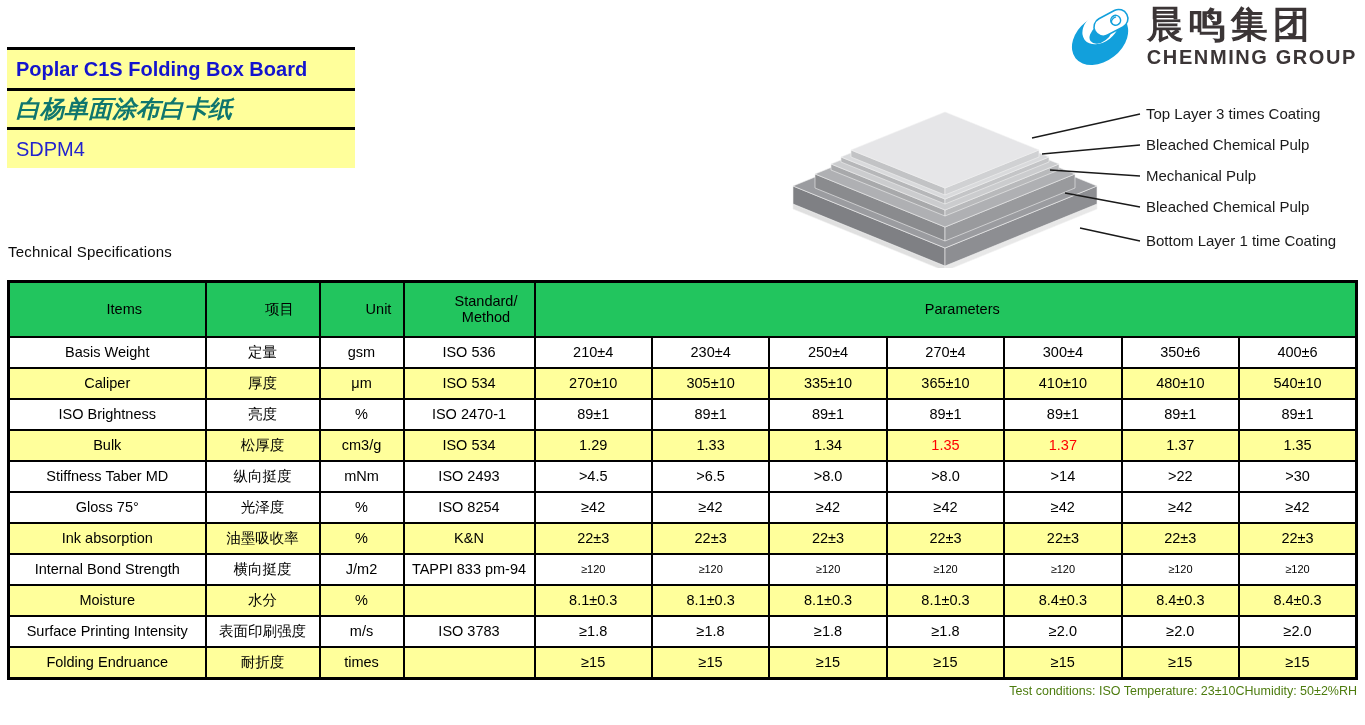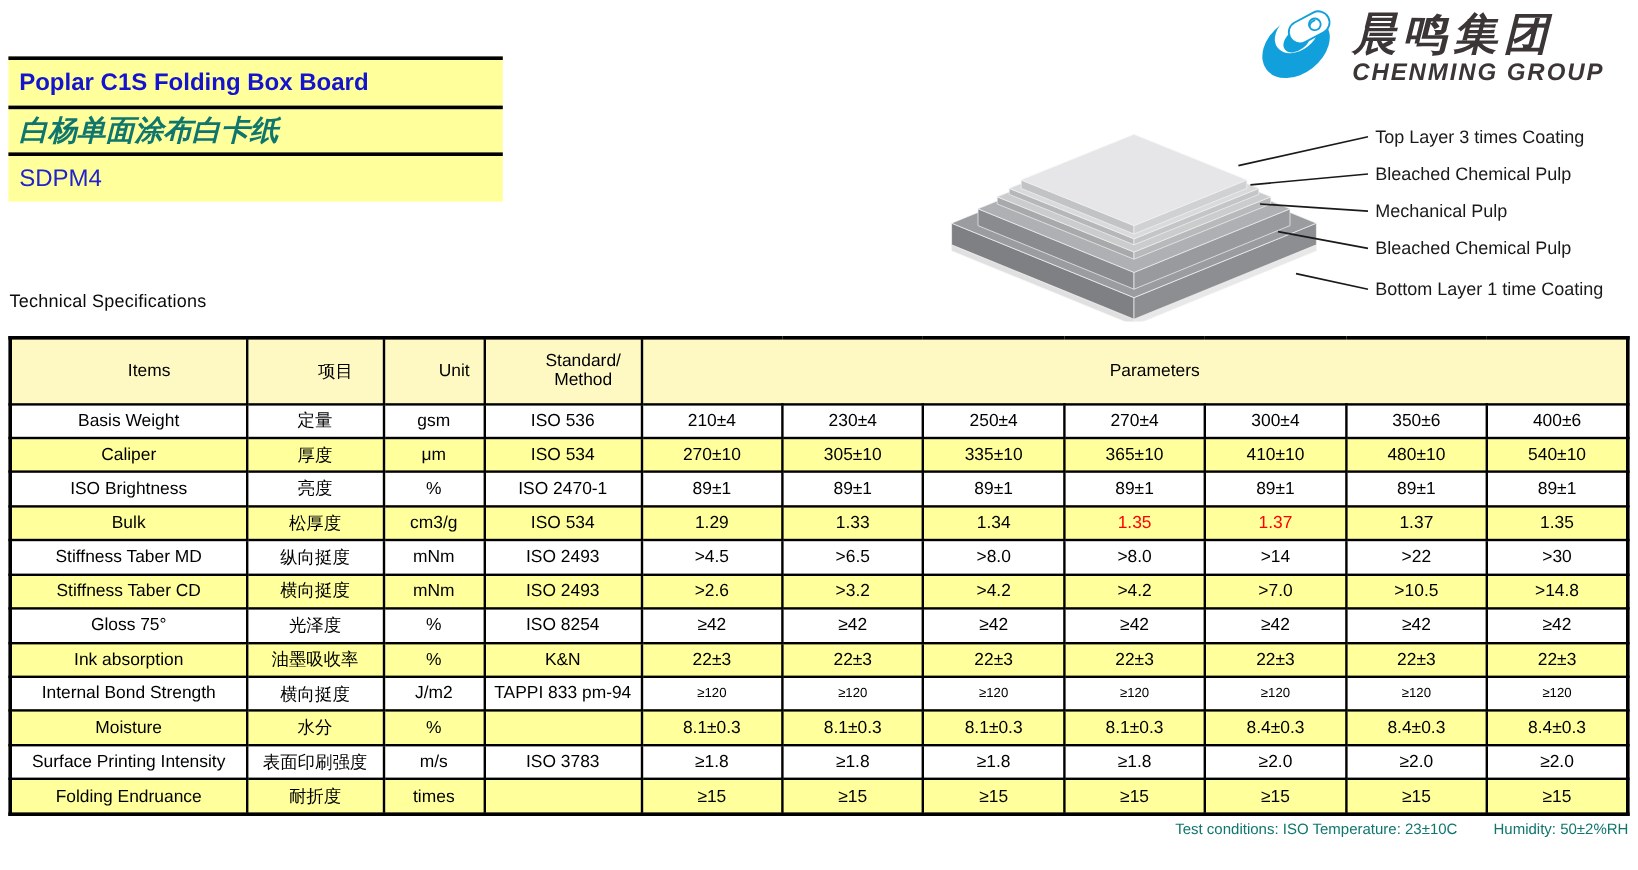--- a/index.html
+++ b/index.html
@@ -1,54 +1,54 @@
 <!DOCTYPE html>
 <html><head>
 <meta charset="utf-8">
 <style>
   * { margin:0; padding:0; box-sizing:border-box; }
   html,body { width:1365px; height:725px; background:#fff; overflow:hidden;
     font-family:"Liberation Sans","DejaVu Sans",sans-serif; color:#000; }
   .abs { position:absolute; }
 
   
-  #logo { top:6px; right:28px; display:flex; align-items:flex-end; gap:10px;font-style:italic; }
+  #logo { top:6px; right:8px; display:flex; align-items:flex-start; gap:10px; }
   #logo .names { display:flex; flex-direction:column; line-height:1.05; }
   .logo-zh { font-size:37px; font-weight:bold; color:#3B3536; letter-spacing:5px; font-family:"DejaVu Sans",sans-serif; }
   .logo-en { font-size:20px; font-weight:bold; color:#3B3536; letter-spacing:1.6px; margin-top:2px; }
 
   
-  #title-block { left:7px; top:47px; width:412px;text-align:center; }
+  #title-block { left:7px; top:47px; width:348px;text-align:center; }
   .title-row { background:#FFFF9B; border-top:3px solid #000; display:flex; align-items:center; padding-left:9px; }
   .tr1 { height:41px; } .tr2 { height:39px; } .tr3 { height:41px; }
   .title-en { font-size:20px; font-weight:bold; color:#1414CE; }
   .title-zh { font-size:24px; font-weight:bold; color:#0f766e; font-family:"DejaVu Sans",sans-serif;font-style:italic; }
   .title-model { font-size:20px; color:#2323CE; }
 
   
   #section-title { left:8px; top:243px; font-size:15px; color:#0b0b0b; letter-spacing:0.2px; }
 
   
   #diagram { left:780px; top:98px; }
   #diagram text { font-size:15px; fill:#1a1a1a; }
 
   
   #spec-table { left:7px; top:280px; width:1351px; height:400px;
     border-collapse:collapse; table-layout:fixed; }
   #spec-table th, #spec-table td { border:2px solid #000; text-align:center;
     vertical-align:middle; font-size:14.5px; font-weight:400; padding:0 2px; }
   #spec-table { border:3px solid #000; }
-  #spec-table thead th { background:#fef9c3; height:55px;padding-left:36px; }
+  #spec-table thead th { background:#22c55e; height:55px;padding-left:36px; }
   #spec-table .shade td { background:#FFFF9B; }
   #spec-table .small-vals td.val { font-size:11px; }
   #spec-table td.red { color:#FF0000; }
   .zh-cell { font-family:Liberation Serif, serif; }
 
   
-  #test-conditions { top:684px; right:8px; display:flex; gap:30px; font-size:12.5px; color:#0f766e;justify-content:space-between; }
+  #test-conditions { top:684px; right:8px; display:flex; font-size:12.5px; color:#4d7c0f;justify-content:space-between; }
   #fsc-note { left:8px; top:703px; font-size:13.5px; color:#222;margin-top:35px; }
 </style>
 </head>
 <body>
 
 <div id="logo" class="abs">
   <svg width="70" height="66" viewBox="0 0 72 66">
     <g transform="rotate(-38 34 33)">
       <ellipse cx="34" cy="33" rx="32" ry="23" fill="#12A0DC"></ellipse>
       <ellipse cx="42" cy="24" rx="21" ry="15" fill="#ffffff"></ellipse>
@@ -200,33 +200,20 @@
         <td>mNm</td>
         <td>ISO 2493</td>
         <td class="val">&gt;4.5</td>
         <td class="val">&gt;6.5</td>
         <td class="val">&gt;8.0</td>
         <td class="val">&gt;8.0</td>
         <td class="val">&gt;14</td>
         <td class="val">&gt;22</td>
         <td class="val">&gt;30</td>
       </tr>
-      <tr class="shade">
-        <td>Stiffness Taber CD</td>
-        <td class="zh-cell">横向挺度</td>
-        <td>mNm</td>
-        <td>ISO 2493</td>
-        <td class="val">&gt;2.6</td>
-        <td class="val">&gt;3.2</td>
-        <td class="val">&gt;4.2</td>
-        <td class="val">&gt;4.2</td>
-        <td class="val">&gt;7.0</td>
-        <td class="val">&gt;10.5</td>
-        <td class="val">&gt;14.8</td>
-      </tr>
       <tr>
         <td>Gloss 75°</td>
         <td class="zh-cell">光泽度</td>
         <td>%</td>
         <td>ISO 8254</td>
         <td class="val">≥42</td>
         <td class="val">≥42</td>
         <td class="val">≥42</td>
         <td class="val">≥42</td>
         <td class="val">≥42</td>

